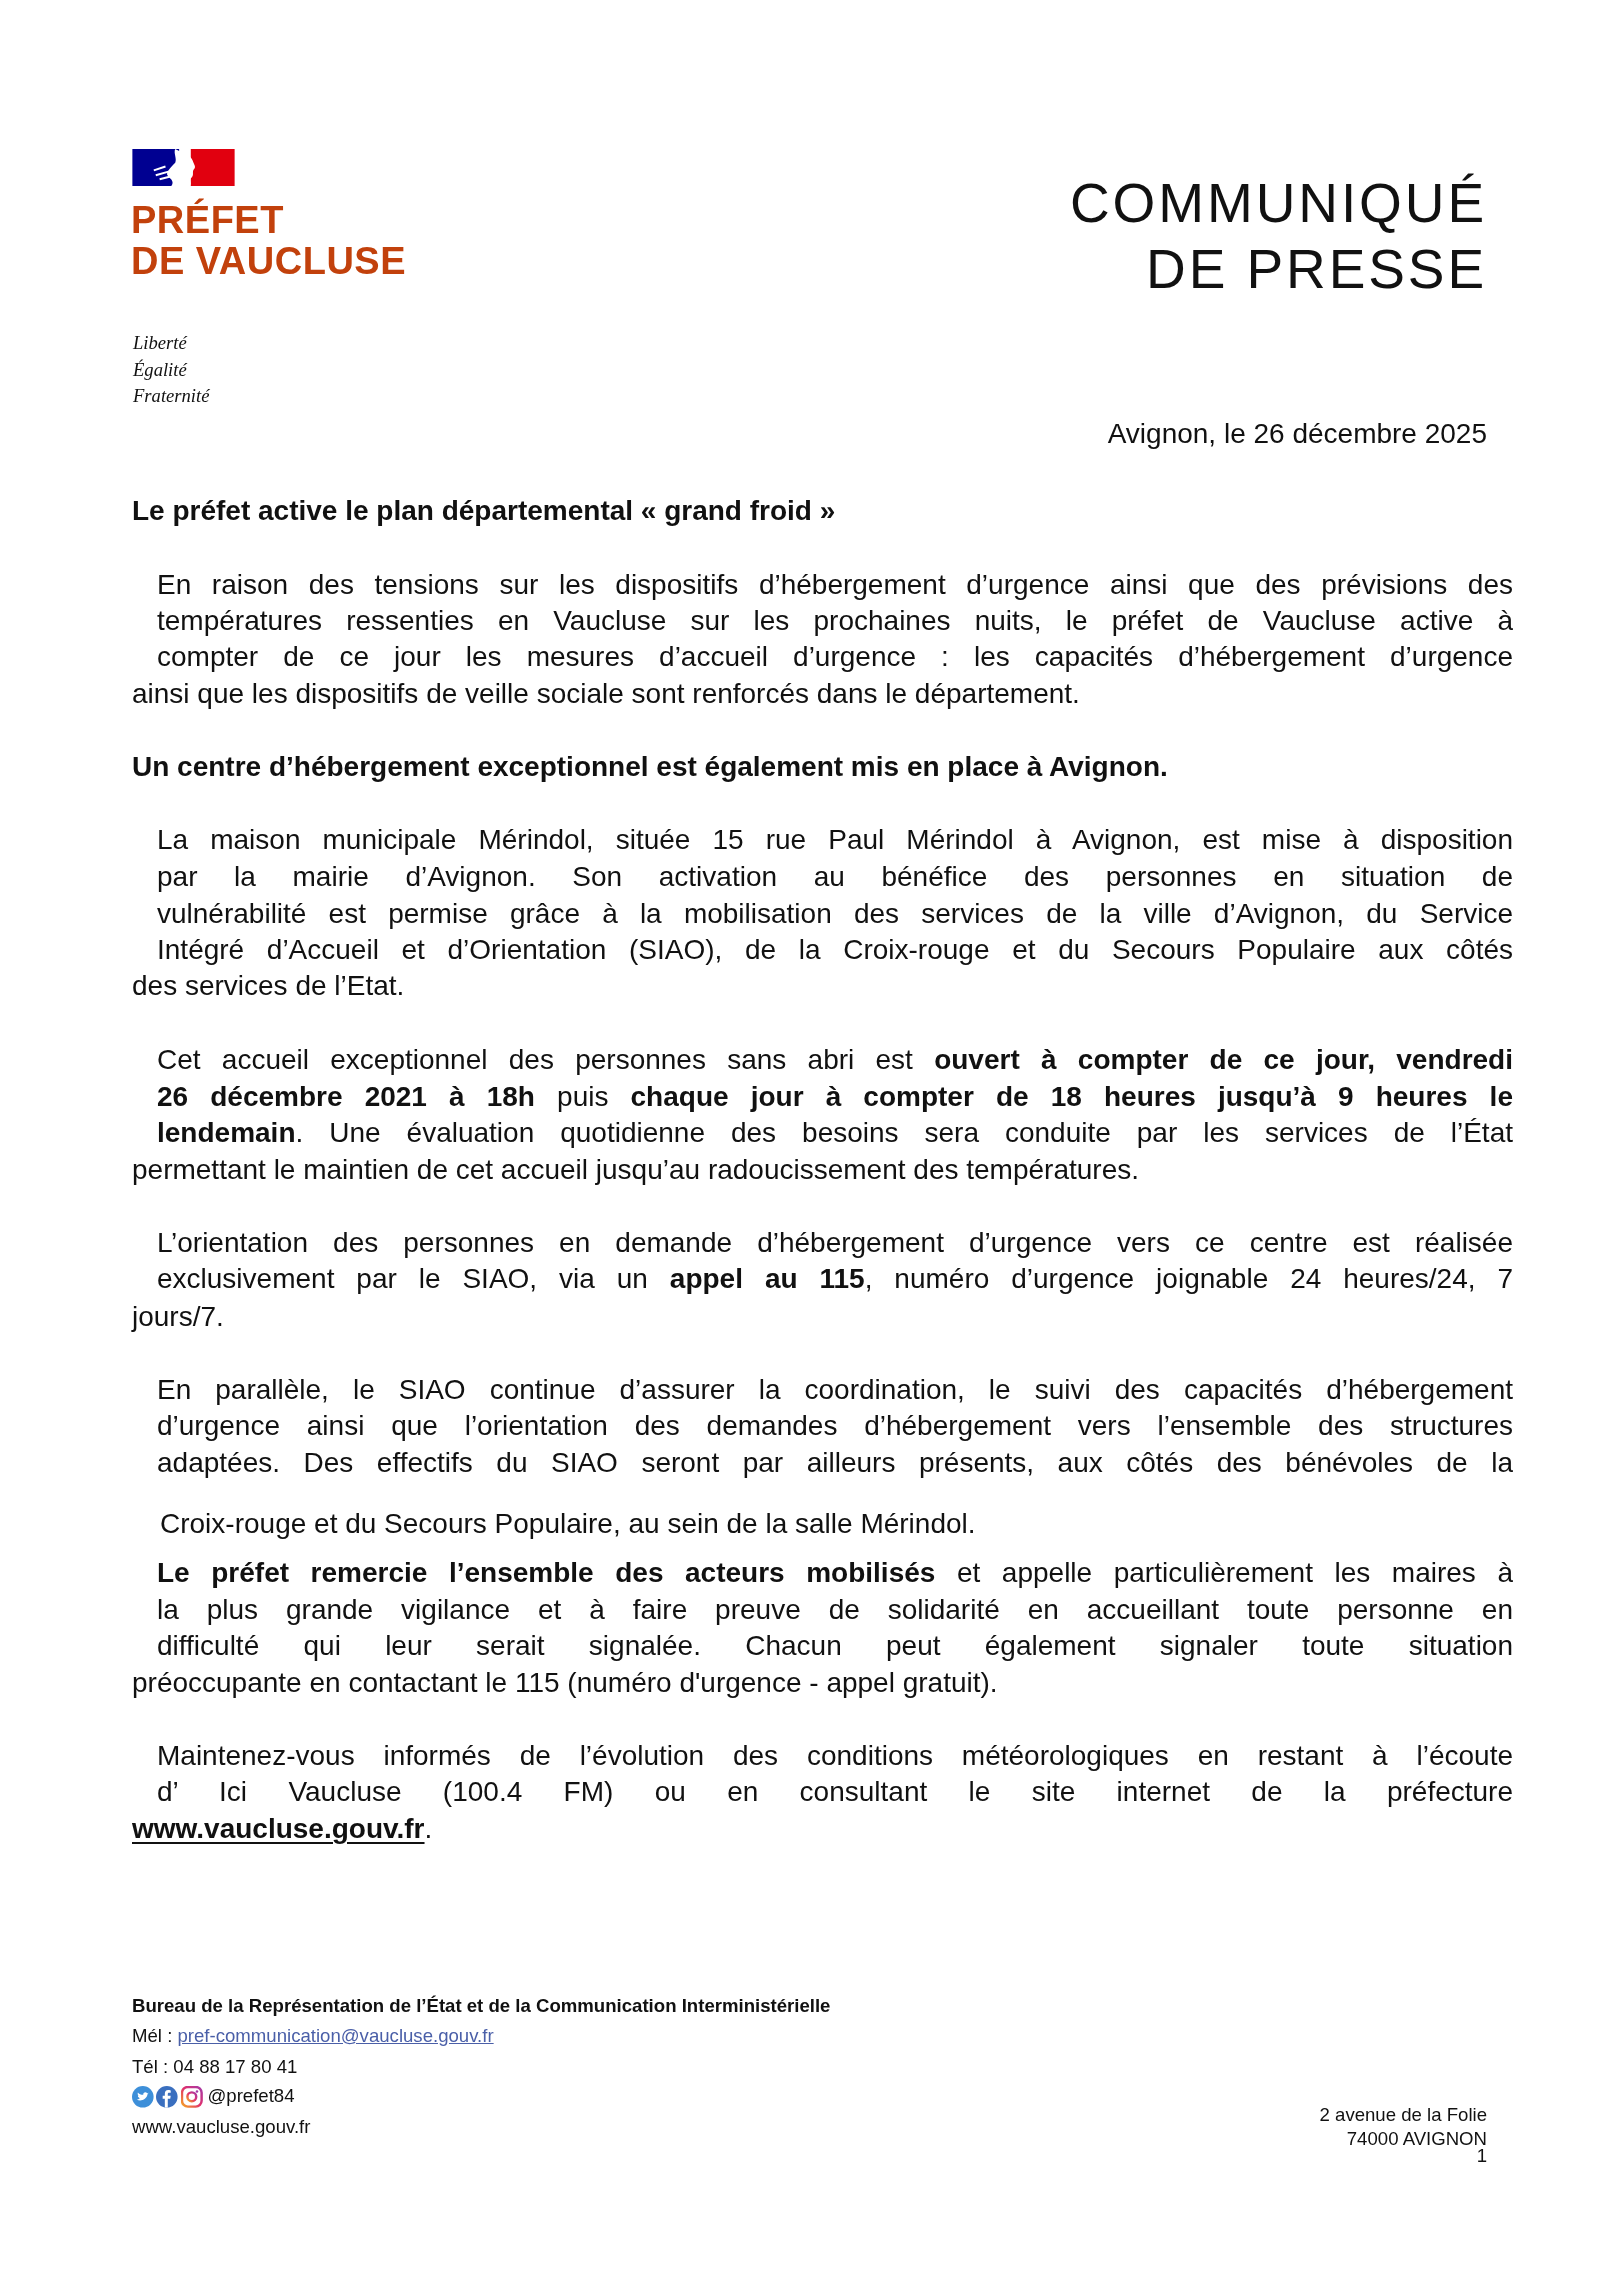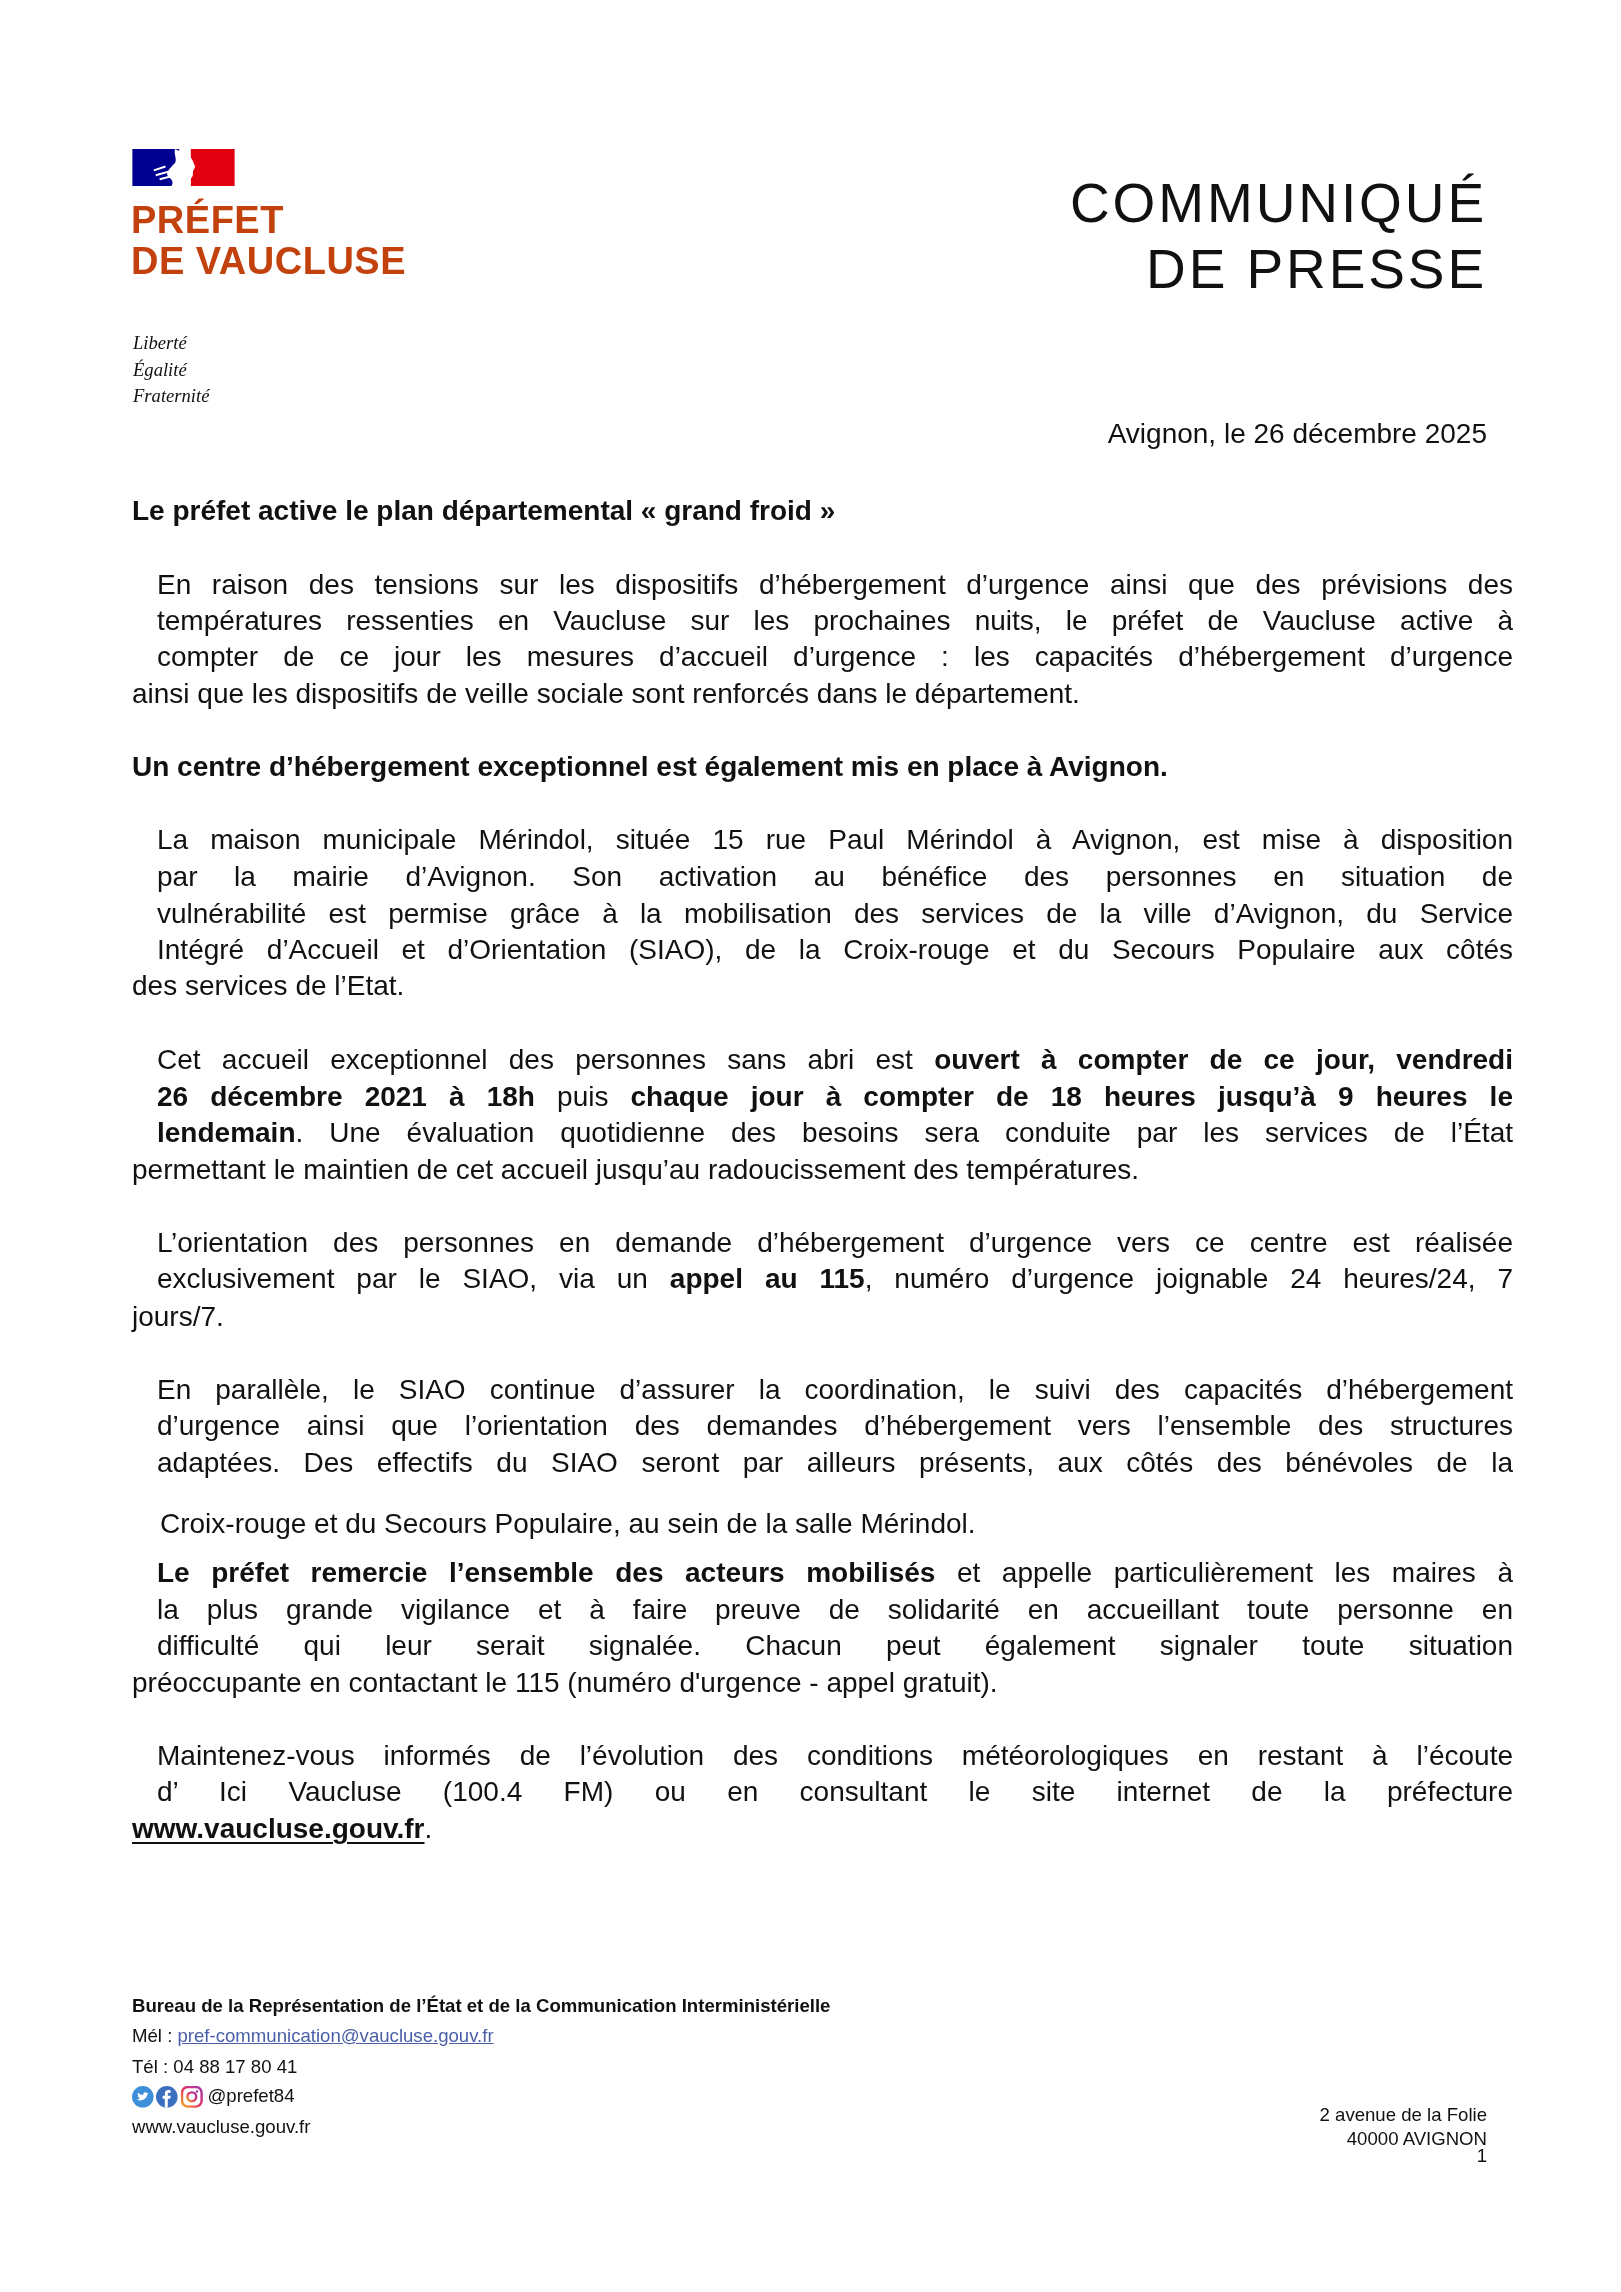--- a/index.html
+++ b/index.html
@@ -113,16 +113,16 @@
           <circle cx="11" cy="11" r="4.5" fill="none" stroke="url(#ig)" stroke-width="2.5"></circle>
           <circle cx="16.3" cy="5.7" r="1.3" fill="#a53aa8"></circle>
         </svg>
     </span><span>@prefet84</span>
   </div>
   <div class="fl" style="top:121px;">www.vaucluse.gouv.fr</div>
 </div>
 
 <div class="abs addr" style="top:2087px;">
   <div>2 avenue de la Folie</div>
-  <div>40000 AVIGNON</div>
+  <div>74000 AVIGNON</div>
 </div>
 <div class="abs pagenum">1</div>
 
 
 </body></html>

